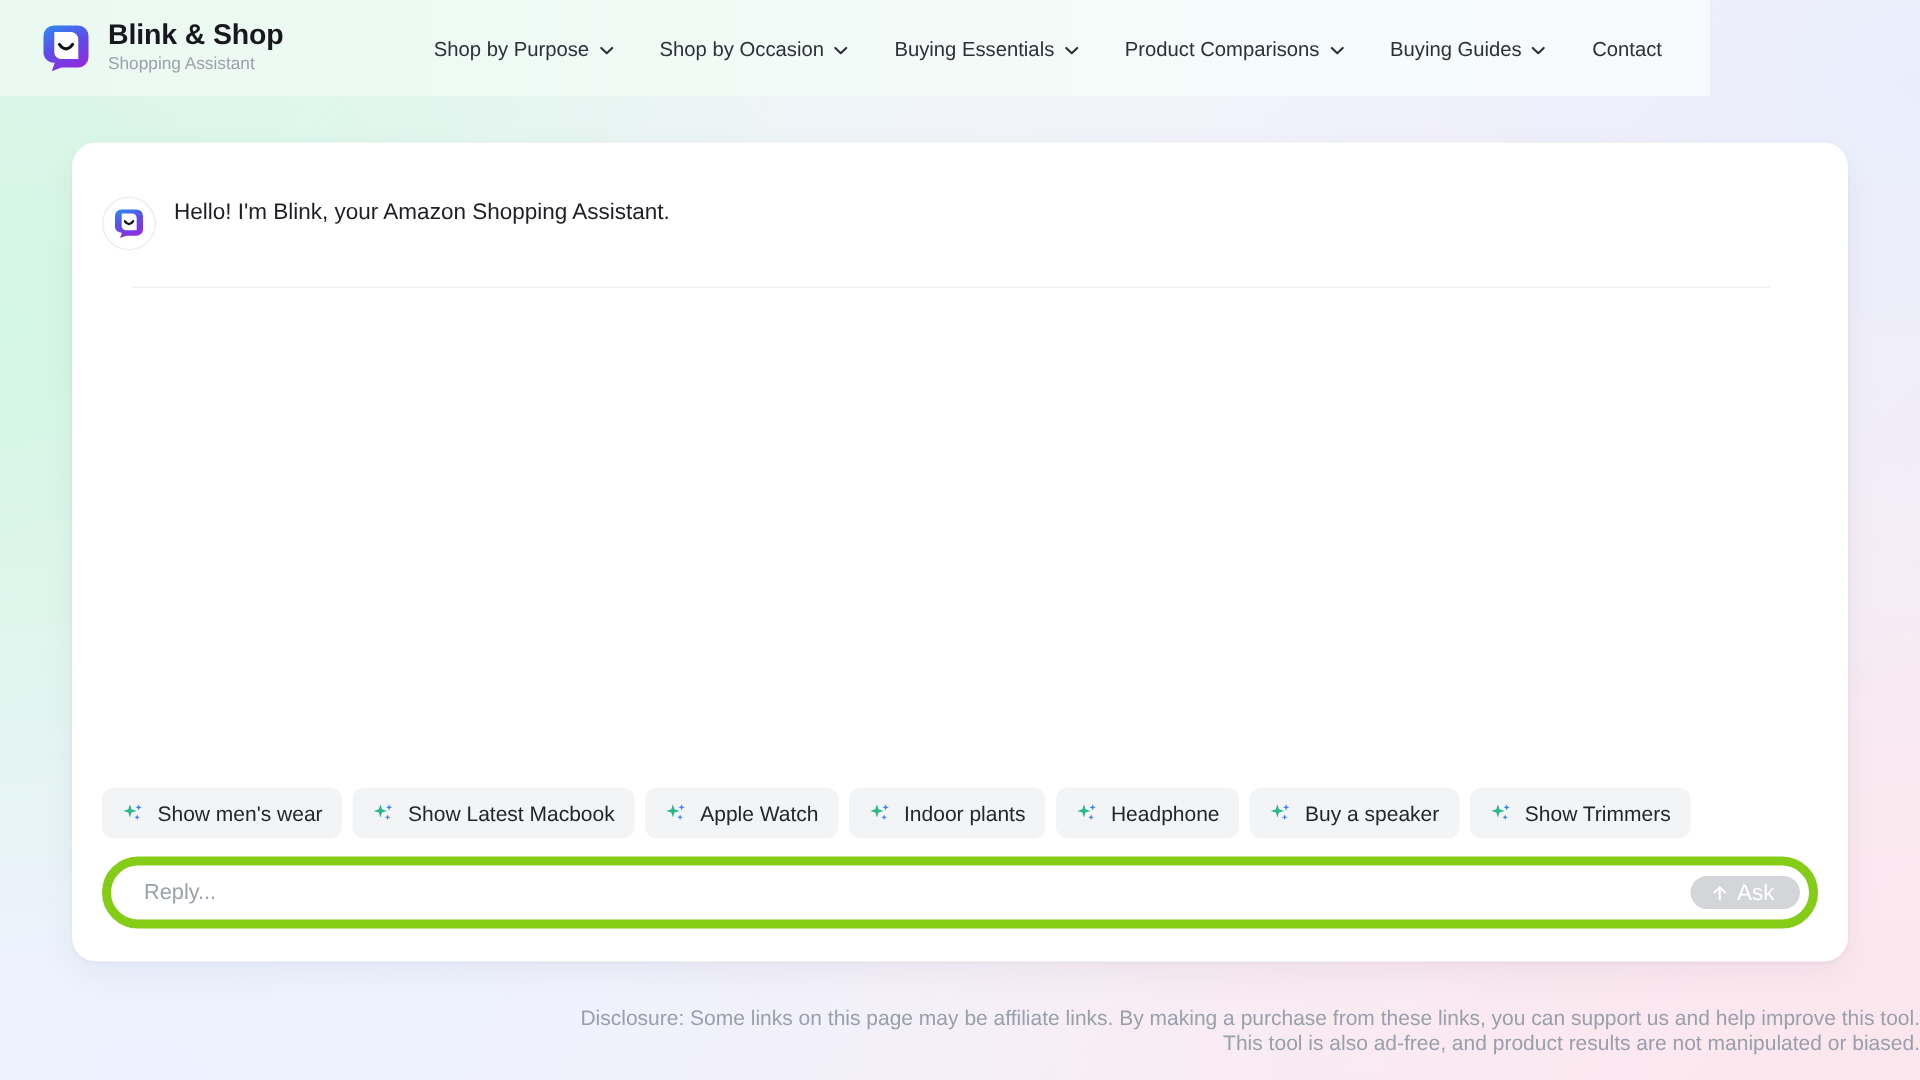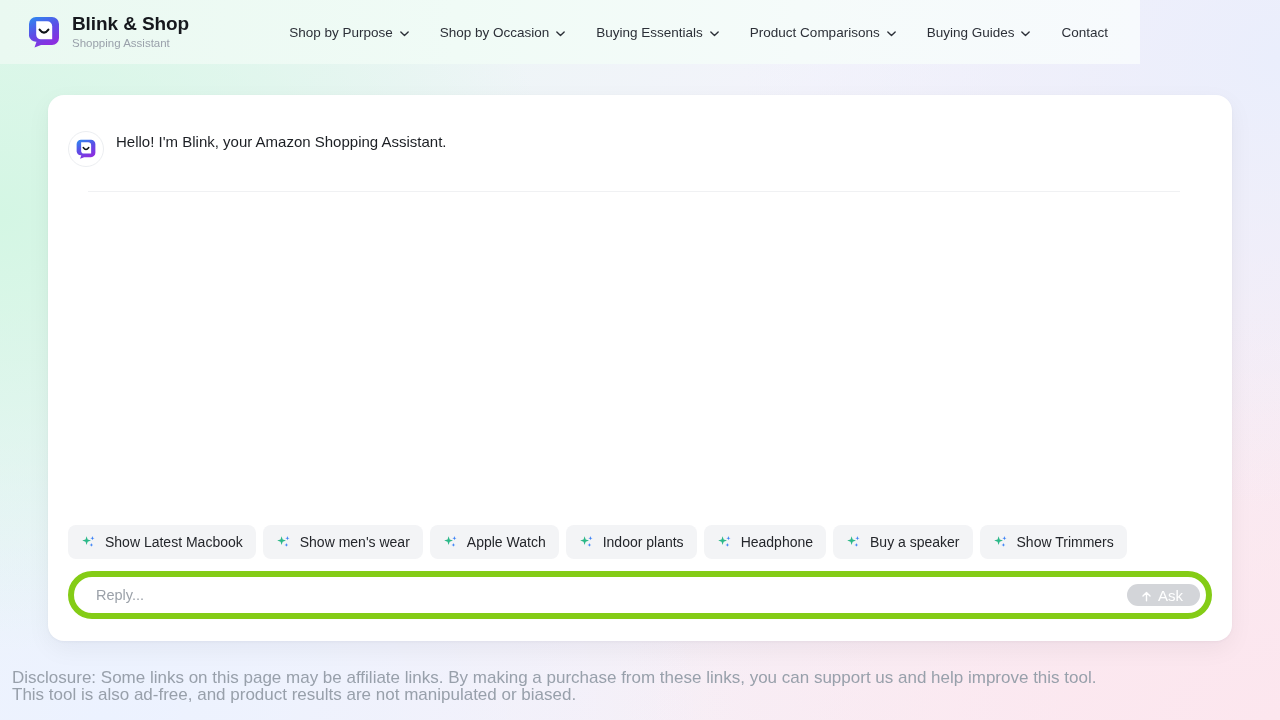--- a/index.html
+++ b/index.html
@@ -183,22 +183,22 @@
     font-size: 15px;
     cursor: default;
   }
   #ask-button .arrow-up { width: 13px; height: 13px; display: block; }
 
   
   #disclosure {
     position: absolute;
     left: 0; right: 0;
     top: 670px;
-    text-align: left;
-    font-size: 17px;
+    text-align: right;
+    font-size: 14px;
     line-height: 16.5px;
     color: #98a0ab;
     padding-left: 12px;
   }
 </style>
 </head>
 <body>
 
 <header id="site-header">
   <div class="brand">
@@ -296,32 +296,32 @@
 
   <div id="suggestion-chips">
     <div class="chip">
       <span class="sparkle">
         <svg viewBox="0 0 16 16" width="16" height="16" xmlns="http://www.w3.org/2000/svg">
           <path d="M5.6 2.2 L6.65 5.55 L10 6.6 L6.65 7.65 L5.6 11 L4.55 7.65 L1.2 6.6 L4.55 5.55 Z" fill="#2bb888"></path>
           <path d="M11.4 2.1 L11.95 3.65 L13.5 4.2 L11.95 4.75 L11.4 6.3 L10.85 4.75 L9.3 4.2 L10.85 3.65 Z" fill="#3b82f6"></path>
           <path d="M10.4 9.0 L10.9 10.4 L12.3 10.9 L10.9 11.4 L10.4 12.8 L9.9 11.4 L8.5 10.9 L9.9 10.4 Z" fill="#3b82f6"></path>
         </svg>
       </span>
+      <span>Show men's wear</span>
+    </div>
+
+    <div class="chip">
+      <span class="sparkle">
+        <svg viewBox="0 0 16 16" width="16" height="16" xmlns="http://www.w3.org/2000/svg">
+          <path d="M5.6 2.2 L6.65 5.55 L10 6.6 L6.65 7.65 L5.6 11 L4.55 7.65 L1.2 6.6 L4.55 5.55 Z" fill="#2bb888"></path>
+          <path d="M11.4 2.1 L11.95 3.65 L13.5 4.2 L11.95 4.75 L11.4 6.3 L10.85 4.75 L9.3 4.2 L10.85 3.65 Z" fill="#3b82f6"></path>
+          <path d="M10.4 9.0 L10.9 10.4 L12.3 10.9 L10.9 11.4 L10.4 12.8 L9.9 11.4 L8.5 10.9 L9.9 10.4 Z" fill="#3b82f6"></path>
+        </svg>
+      </span>
       <span>Show Latest Macbook</span>
-    </div>
-
-    <div class="chip">
-      <span class="sparkle">
-        <svg viewBox="0 0 16 16" width="16" height="16" xmlns="http://www.w3.org/2000/svg">
-          <path d="M5.6 2.2 L6.65 5.55 L10 6.6 L6.65 7.65 L5.6 11 L4.55 7.65 L1.2 6.6 L4.55 5.55 Z" fill="#2bb888"></path>
-          <path d="M11.4 2.1 L11.95 3.65 L13.5 4.2 L11.95 4.75 L11.4 6.3 L10.85 4.75 L9.3 4.2 L10.85 3.65 Z" fill="#3b82f6"></path>
-          <path d="M10.4 9.0 L10.9 10.4 L12.3 10.9 L10.9 11.4 L10.4 12.8 L9.9 11.4 L8.5 10.9 L9.9 10.4 Z" fill="#3b82f6"></path>
-        </svg>
-      </span>
-      <span>Show men's wear</span>
     </div>
 
     <div class="chip">
       <span class="sparkle">
         <svg viewBox="0 0 16 16" width="16" height="16" xmlns="http://www.w3.org/2000/svg">
           <path d="M5.6 2.2 L6.65 5.55 L10 6.6 L6.65 7.65 L5.6 11 L4.55 7.65 L1.2 6.6 L4.55 5.55 Z" fill="#2bb888"></path>
           <path d="M11.4 2.1 L11.95 3.65 L13.5 4.2 L11.95 4.75 L11.4 6.3 L10.85 4.75 L9.3 4.2 L10.85 3.65 Z" fill="#3b82f6"></path>
           <path d="M10.4 9.0 L10.9 10.4 L12.3 10.9 L10.9 11.4 L10.4 12.8 L9.9 11.4 L8.5 10.9 L9.9 10.4 Z" fill="#3b82f6"></path>
         </svg>
       </span>

